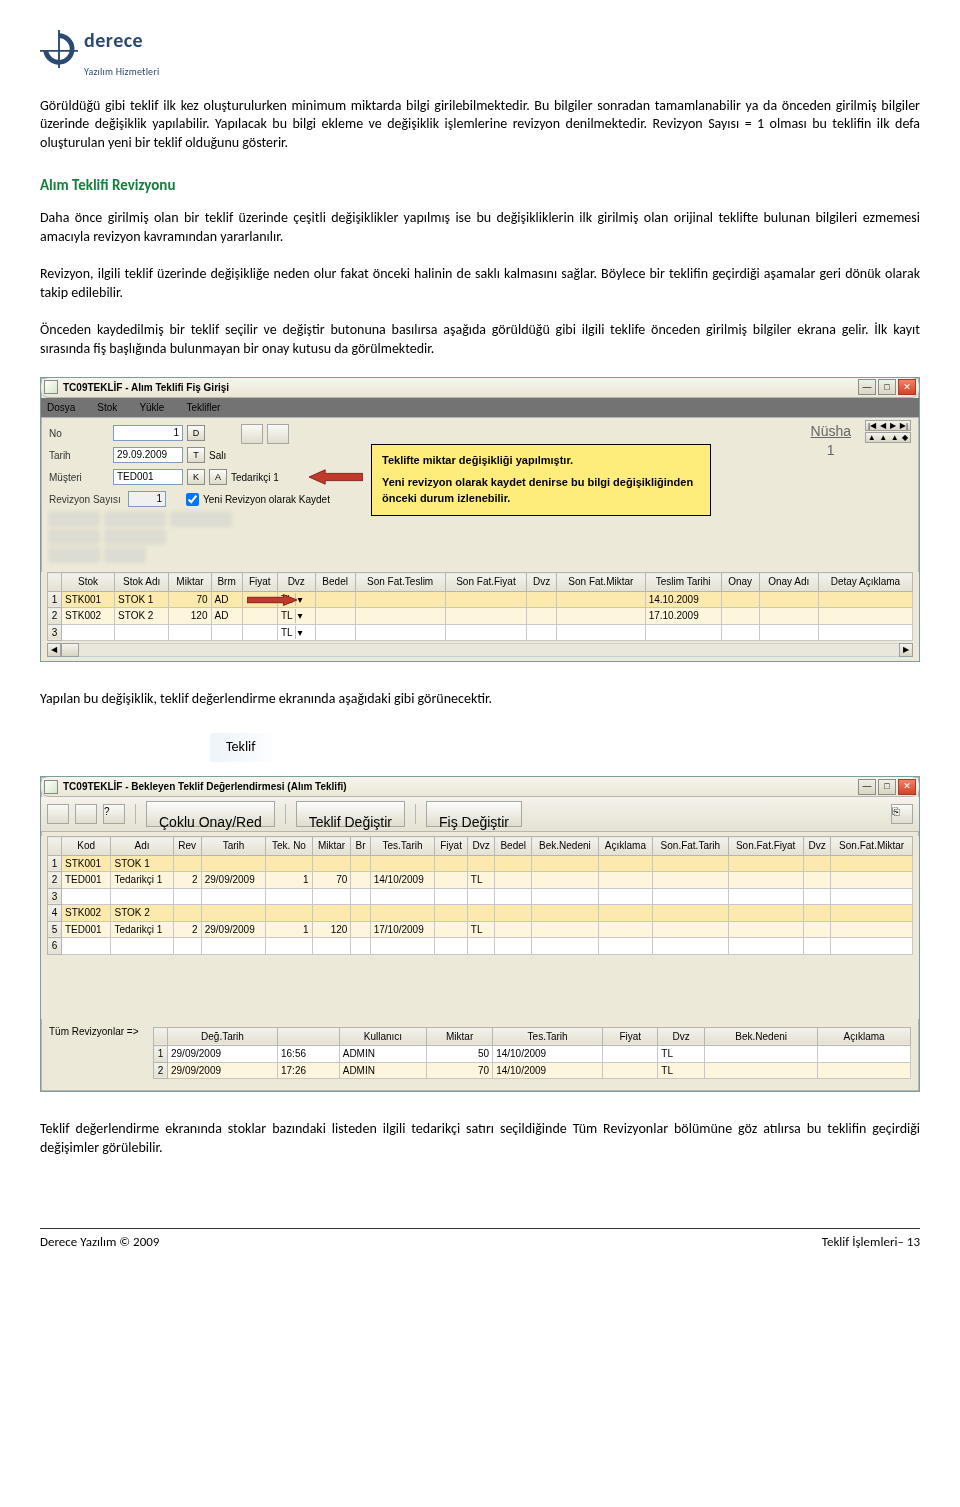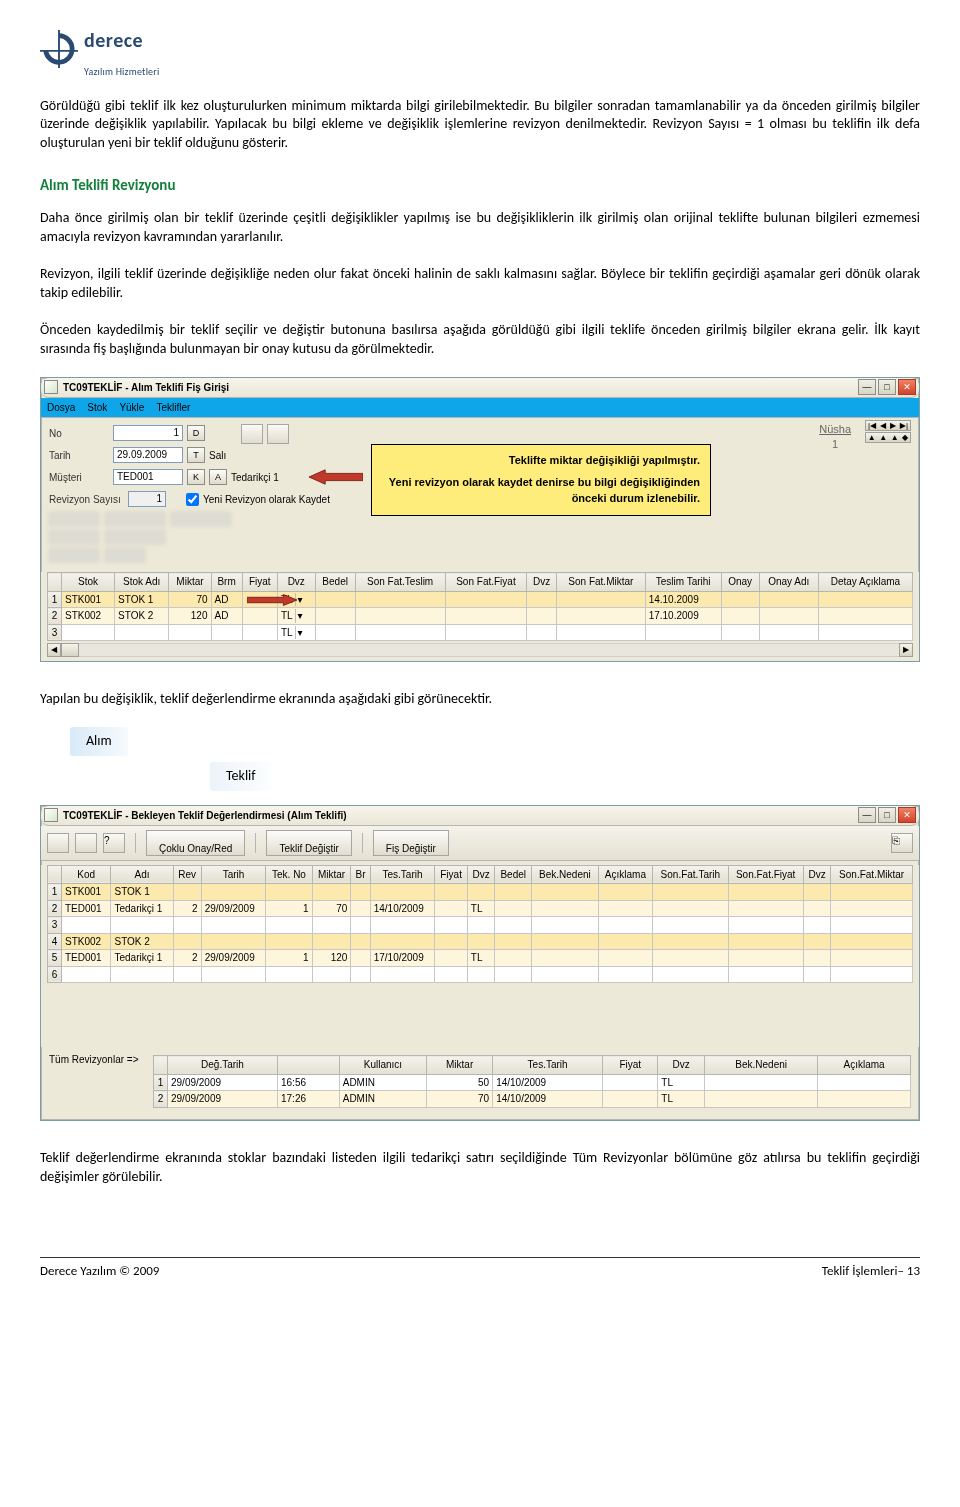--- a/index.html
+++ b/index.html
@@ -10,33 +10,33 @@
   .logo-sub { color: #2a4a72; font-size: 10px; letter-spacing: 0.2px; margin-top: 15px; }
   p.body-text { text-align: justify; margin-bottom: 18px; }
   h3.section { color: #15803d; font-weight: bold; font-size: 15px; margin: 22px 0 14px; }
   .app-window { border: 1px solid #7b9e9e; background: #ece9d8; font-family: Tahoma, Arial, sans-serif; font-size: 10px; color: #000; margin-bottom: 28px; box-shadow: 0 0 0 1px #b5b5b5 inset; }
   .titlebar { height: 20px; background: linear-gradient(to bottom, #f7f5ec, #eae7d7); display: flex; align-items: center; padding: 0 3px; border-bottom: 1px solid #b5b5b5; border-radius: 8px; }
   .titlebar-icon { width: 14px; height: 14px; background: linear-gradient(135deg,#fff,#d4e7c8); border:1px solid #888; margin-right:5px; }
   .titlebar-text { font-weight: bold; flex: 1; }
   .win-btns { display: flex; gap: 2px; }
   .win-btn { width: 18px; height: 16px; border: 1px solid #8c8c8c; background: linear-gradient(#f0efe6,#d8d5c4); display: flex; align-items: center; justify-content: center; font-size: 9px; line-height: 1; }
   .win-btn.close { background: linear-gradient(#f08266,#d2432a); color:#fff; border-color:#aa3a24;}
-  .menubar { display: flex; gap: 12px; padding: 3px 6px; border-bottom: 1px solid #b5b5b5; background: #0ea5e9; }
+  .menubar { display: flex; gap: 22px; padding: 3px 6px; border-bottom: 1px solid #b5b5b5; background: #737373; }
   .form-area { padding: 6px 8px 2px; position: relative; }
   .form-row { display: flex; align-items: center; gap: 4px; margin-bottom: 4px; height: 18px; }
   .lbl { width: 60px; color: #333; }
   .inp { background: #fff; border: 1px solid #7f9db9; height: 16px; padding: 0 3px; font-size: 10px; }
   .inp.readonly { background: #f0f0f0; }
   .sm-btn { width: 18px; height: 16px; border:1px solid #8c8c8c; background: linear-gradient(#fcfcfa,#dedbca); display:inline-flex; align-items:center; justify-content:center; font-size:9px;}
   .tool-row { position:absolute; left: 200px; top: 6px; display:flex; gap:4px; }
   .tool-btn { width:22px; height:20px; border:1px solid #a6a6a6; background:linear-gradient(#fafaf6,#e0ddce); }
-  .nusha { position:absolute; right:68px; top:4px; font-size:11px; text-align:center; color:#666;}
+  .nusha { position:absolute; right:68px; top:4px; font-size:14px; text-align:center; color:#666;}
   .chev-set { position:absolute; right:8px; top:2px; display:flex; flex-direction:column; gap:1px;}
   .chev { width:46px; height:11px; border:1px solid #a0a0a0; background:linear-gradient(#f5f3eb,#d8d4c3); display:flex; justify-content:space-around; font-size:8px;}
-  .callout { position:absolute; left:330px; top:26px; width:340px; background:#feed7a; border:1px solid #000; padding:8px 10px; font-weight:bold; text-align:right; font-size:11px; z-index:5; line-height:1.45;}
+  .callout { position:absolute; left:330px; top:26px; width:340px; background:#feed7a; border:1px solid #000; padding:8px 10px; font-weight:bold; text-align:left; font-size:11px; z-index:5; line-height:1.45;}
   .callout .line1 { margin-bottom:6px; }
   .arrow-red { position:absolute; left:268px; top:50px; width:54px; height:18px; z-index:6; }
   .blurred-row { display:flex; gap:6px; margin-top:2px; margin-bottom:2px; height:16px; filter: blur(2px); opacity:0.5; }
   .blur-box { background:#d0d0d0; border:1px solid #b0b0b0; height:14px; }
   table.grid { width:100%; border-collapse: collapse; background:#fff; margin-top:4px; font-size:10px; }
   table.grid th { background: linear-gradient(#f3f2ec,#e4e1d2); border:1px solid #b5b5b5; font-weight:normal; padding:2px 3px; height:18px; white-space:nowrap; }
   table.grid td { border:1px solid #c7c7c7; padding:1px 3px; height:16px; white-space:nowrap; }
   table.grid td.rowhead { background:linear-gradient(#f3f2ec,#e4e1d2); border:1px solid #b5b5b5; width:14px; text-align:center; }
   table.grid tr.sel td:not(.rowhead) { background:#fce9ad; }
   table.grid tr.alt td:not(.rowhead) { background:#fdf6dc; }
@@ -45,21 +45,21 @@
   .sb-btn { width:14px; height:14px; border:1px solid #a0a0a0; background:linear-gradient(#f5f3eb,#d8d4c3); display:flex; align-items:center; justify-content:center; font-size:8px;}
   .sb-track { flex:1; border-top:1px solid #cfcfcf; border-bottom:1px solid #cfcfcf; background:#e9e7db; height:14px;}
   .arrow2 { position:absolute; left:185px; top:0px; width:50px; height:16px; transform:translateY(-2px);}
   .dvz-cell { width:10px; display:inline-block; border-left:1px solid #c0c0c0; text-align:center; margin-left:2px;}
   .breadcrumb-area { margin:6px 0 14px 30px; }
   .bc-block { display:inline-block; padding:5px 16px; font-size:14px; color:#000; border-radius:3px; }
   .bc-l1 { background:linear-gradient(to right, rgba(200,225,245,0.7), rgba(210,230,245,0.2)); }
   .bc-l2 { background:linear-gradient(to right, rgba(225,238,248,0.65), rgba(235,244,250,0.15)); margin-left:140px; margin-top:6px;}
   .bc-l3 { background:linear-gradient(to right, rgba(232,243,252,0.6), rgba(242,248,253,0.1)); margin-left:200px; margin-top:6px;}
   .toolbar2 { display:flex; align-items:center; gap:6px; padding:4px 6px; border-bottom:1px solid #b5b5b5; background:linear-gradient(#f4f2ea,#e5e2d3); }
-  .big-btn { border:1px solid #a6a6a6; background:linear-gradient(#fcfcfa,#e0ddce); padding:12px 12px; height:16px; font-size:10px; }
+  .big-btn { border:1px solid #a6a6a6; background:linear-gradient(#fcfcfa,#e0ddce); padding:12px 12px; height:16px; font-size:14px; }
   .sep-v { width:1px; height:20px; background:#b5b5b5; margin:0 4px;}
   .mini-icon { width:22px; height:20px; border:1px solid #a6a6a6; background:linear-gradient(#fafaf6,#e0ddce); }
   .right-icon { margin-left:auto; }
   .mid-space { height:60px; background:#ece9d8;}
   .rev-label { padding:4px 8px; font-size:10px; display:flex; align-items:flex-start; gap:4px;}
   .rev-label .t { width:100px; padding-top:2px; }
   hr.page-rule { margin-top:70px; border:none; border-top:1px solid #333;}
   .page-footer { display:flex; justify-content:space-between; font-size:13px; margin-top:4px;}
 </style>
 </head>
@@ -261,21 +261,20 @@
       <div class="sb-btn" style="width:18px;"></div>
       <div class="sb-track"></div>
       <div class="sb-btn">▶</div>
     </div>
   </div>
 </div>
 
 <p class="body-text">Yapılan bu değişiklik, teklif değerlendirme ekranında aşağıdaki gibi görünecektir.</p>
 
 <div class="breadcrumb-area">
-  <div><span class="bc-block bc-l1">Alım</span></div>
   <div><span class="bc-block bc-l2">Teklif</span></div>
 </div>
 
 <div class="app-window">
   <div class="titlebar">
     <div class="titlebar-icon"></div>
     <div class="titlebar-text">TC09TEKLİF - Bekleyen Teklif Değerlendirmesi (Alım Teklifi)</div>
     <div class="win-btns">
       <div class="win-btn">—</div>
       <div class="win-btn">□</div>

